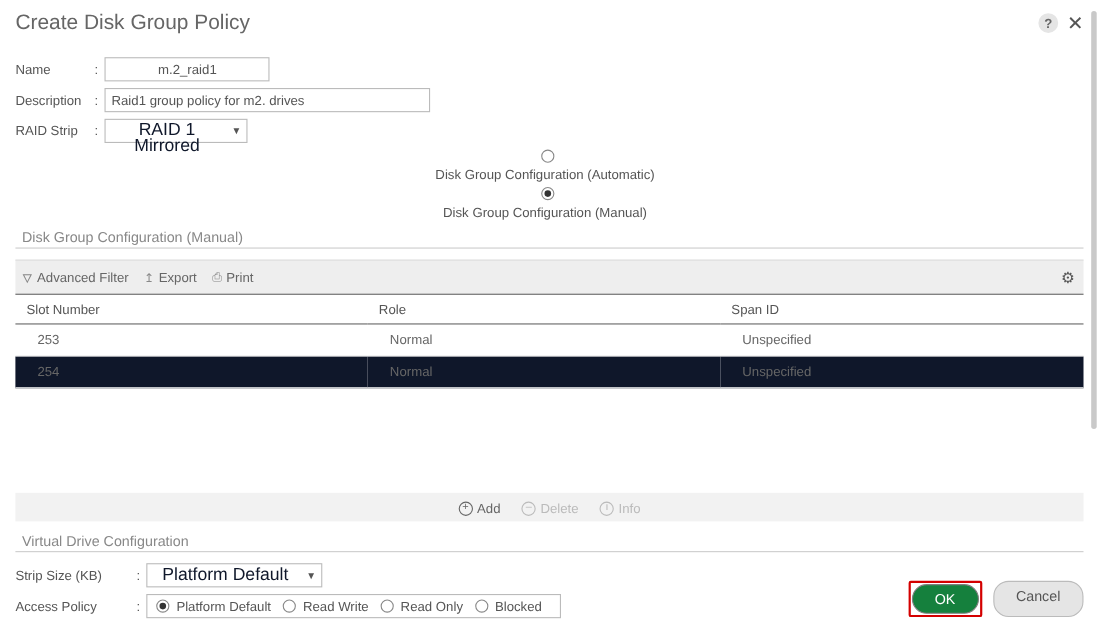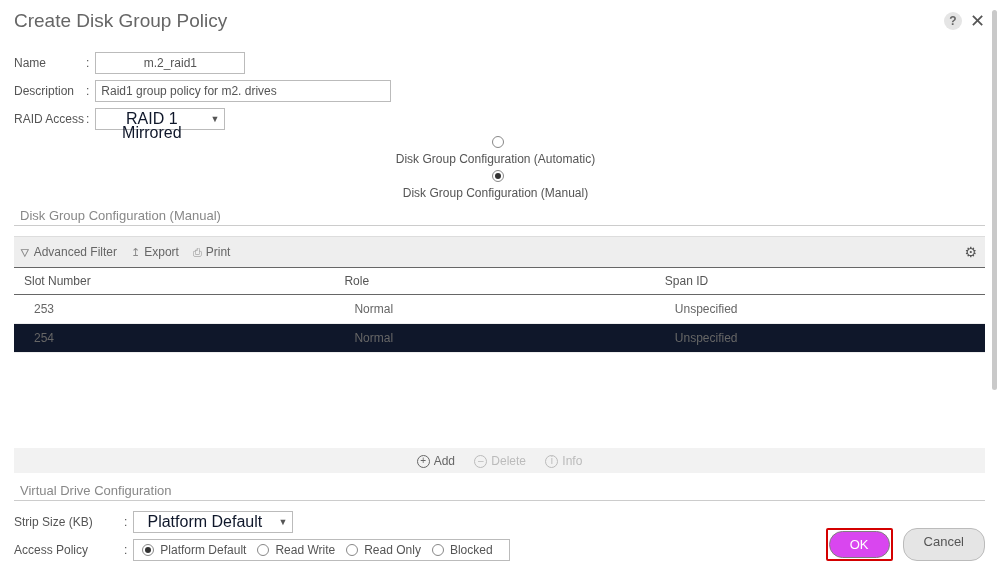--- a/index.html
+++ b/index.html
@@ -203,21 +203,21 @@
     padding: 5px 20px;
     font-size: 13px;
     cursor: pointer;
   }
   .btn-ok-wrap {
     border: 2px solid #d40000;
     padding: 1px;
     border-radius: 2px;
   }
   .btn-ok {
-    background: #d946ef;
+    background: #15803d;
     color: #fff;
     border: 1px solid #817f7f;
   }
   .btn-cancel {
     background: #e5e5e5;
     color: #555;
     border: 1px solid #bbb;
   }
   .scroll-indicator {
     position: absolute;
@@ -245,21 +245,21 @@
     <span class="form-label">Name</span>
     <span class="colon">:</span>
     <input type="text" class="name-input" value="m.2_raid1" style="">
   </div>
   <div class="form-row">
     <span class="form-label">Description</span>
     <span class="colon">:</span>
     <input type="text" class="desc-input" value="Raid1 group policy for m2. drives" style="">
   </div>
   <div class="form-row">
-    <span class="form-label">RAID Access</span>
+    <span class="form-label">RAID Strip</span>
     <span class="colon">:</span>
     <div class="select-wrap">
       <div class="select">RAID 1 Mirrored</div>
       <span class="select-arrow">▼</span>
     </div>
   </div>
 
   <div class="radio-row">
     <span class="radio-outer"></span>
     <span class="radio-label">Disk Group Configuration (Automatic)</span>

